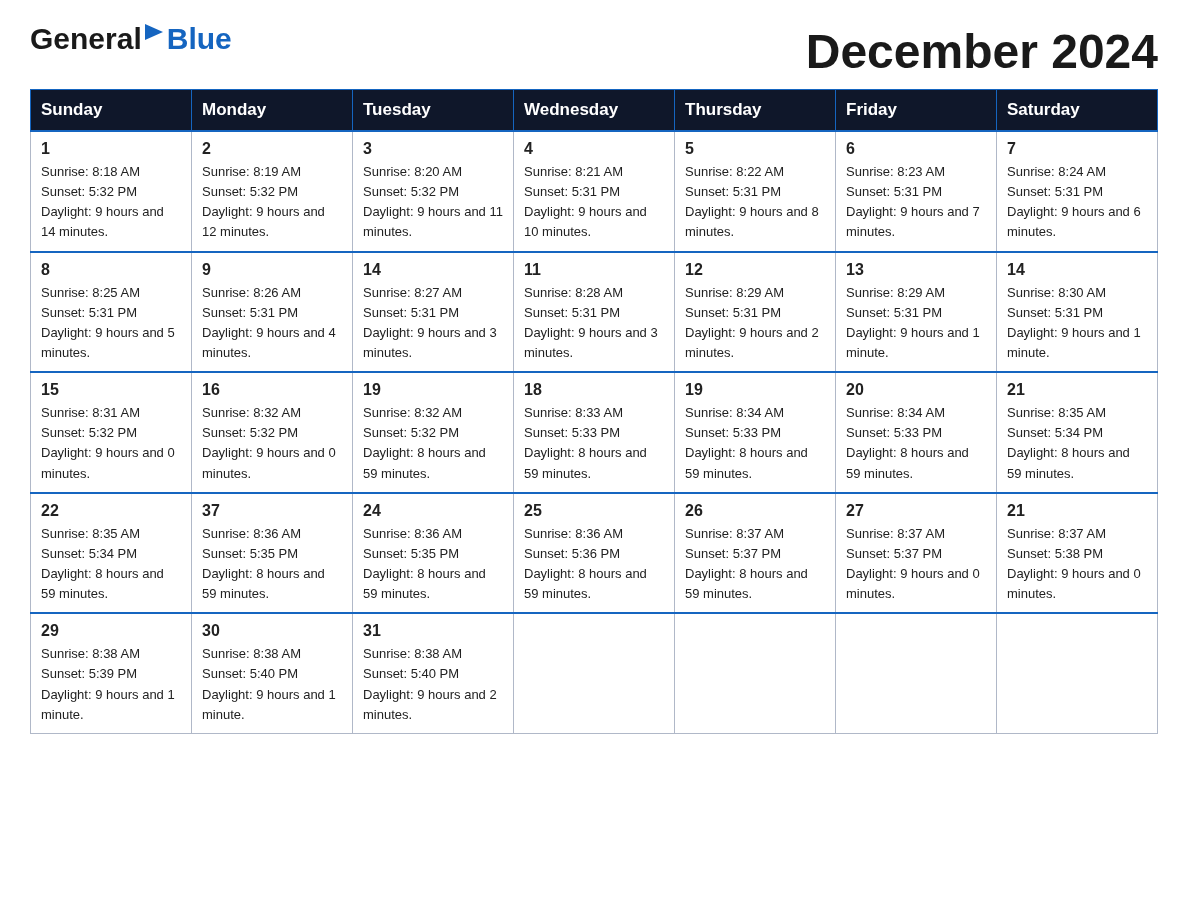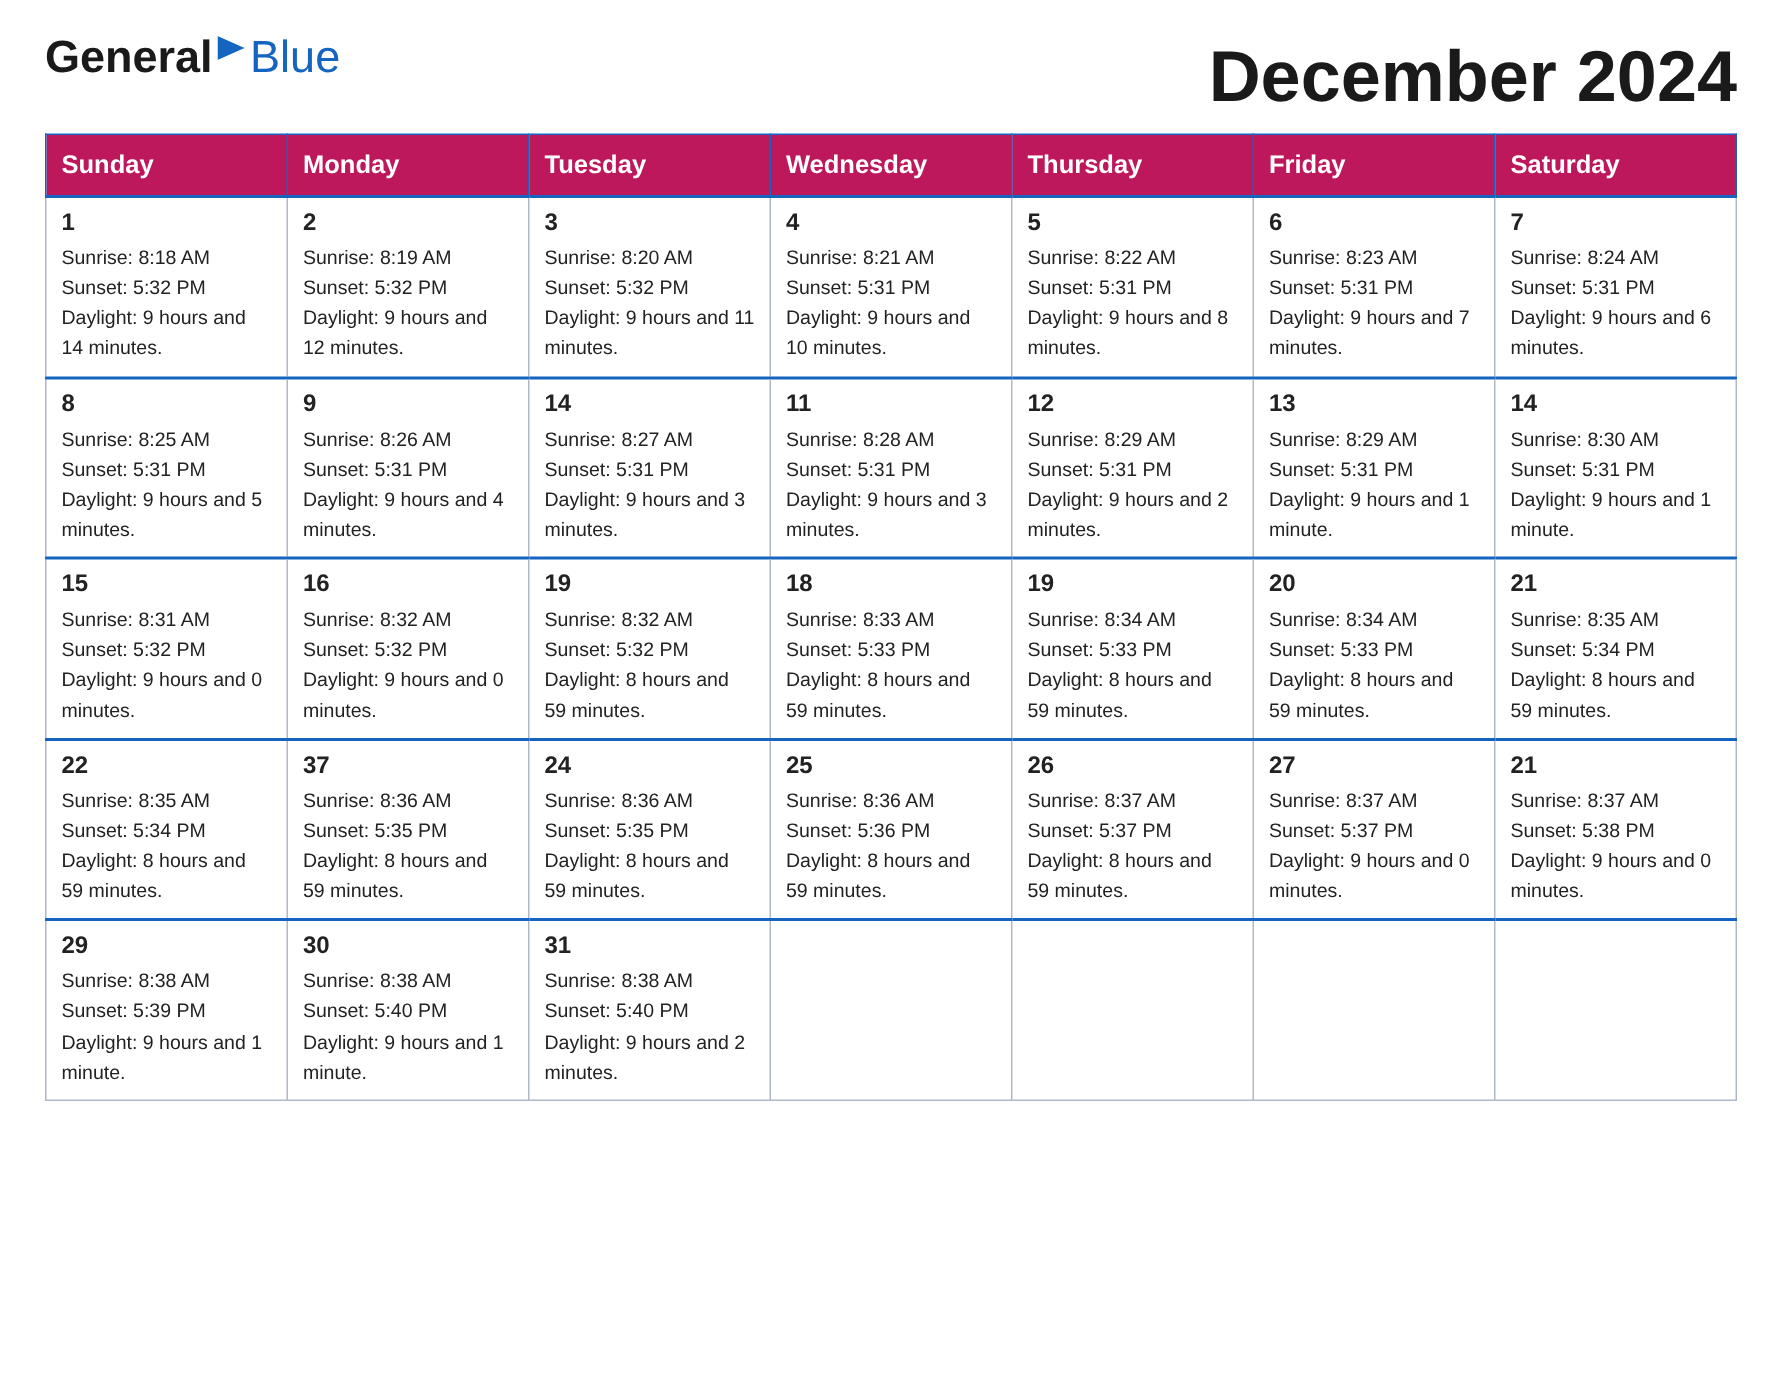--- a/index.html
+++ b/index.html
@@ -28,21 +28,21 @@
       font-size: 20px;
       color: #444;
       margin-top: 4px;
     }
     .calendar {
       width: 100%;
       border-collapse: collapse;
       margin-top: 10px;
     }
     .calendar th {
-      background-color: #be185d;
+      background-color: #0f172a;
       color: #fff;
       font-size: 17px;
       font-weight: bold;
       padding: 10px 10px;
       text-align: left;
       border: 1px solid #1565c0;
     }
     .calendar td {
       vertical-align: top;
       padding: 8px 10px;
@@ -87,21 +87,21 @@
 
 <div class="header-row">
   <div class="logo-container">
     <div class="logo-row1">
       <span style="font-size:30px;font-weight:bold;color:#1a1a1a;">General</span>
       <svg width="22" height="28" viewBox="0 0 22 28" style="margin-left:3px;margin-top:-2px;">
         <polygon points="0,0 18,8 0,16" fill="#1565c0"></polygon>
       </svg>
     </div>
     <div>
-      <span style="font-size:30px;font-weight:normal;color:#1565c0;">Blue</span>
+      <span style="font-size:30px;font-weight:bold;color:#1565c0;">Blue</span>
     </div>
   </div>
   <div class="title-block">
     <div class="month-year">December 2024</div>
   </div>
 </div>
 
 <table class="calendar">
   <thead>
     <tr>

